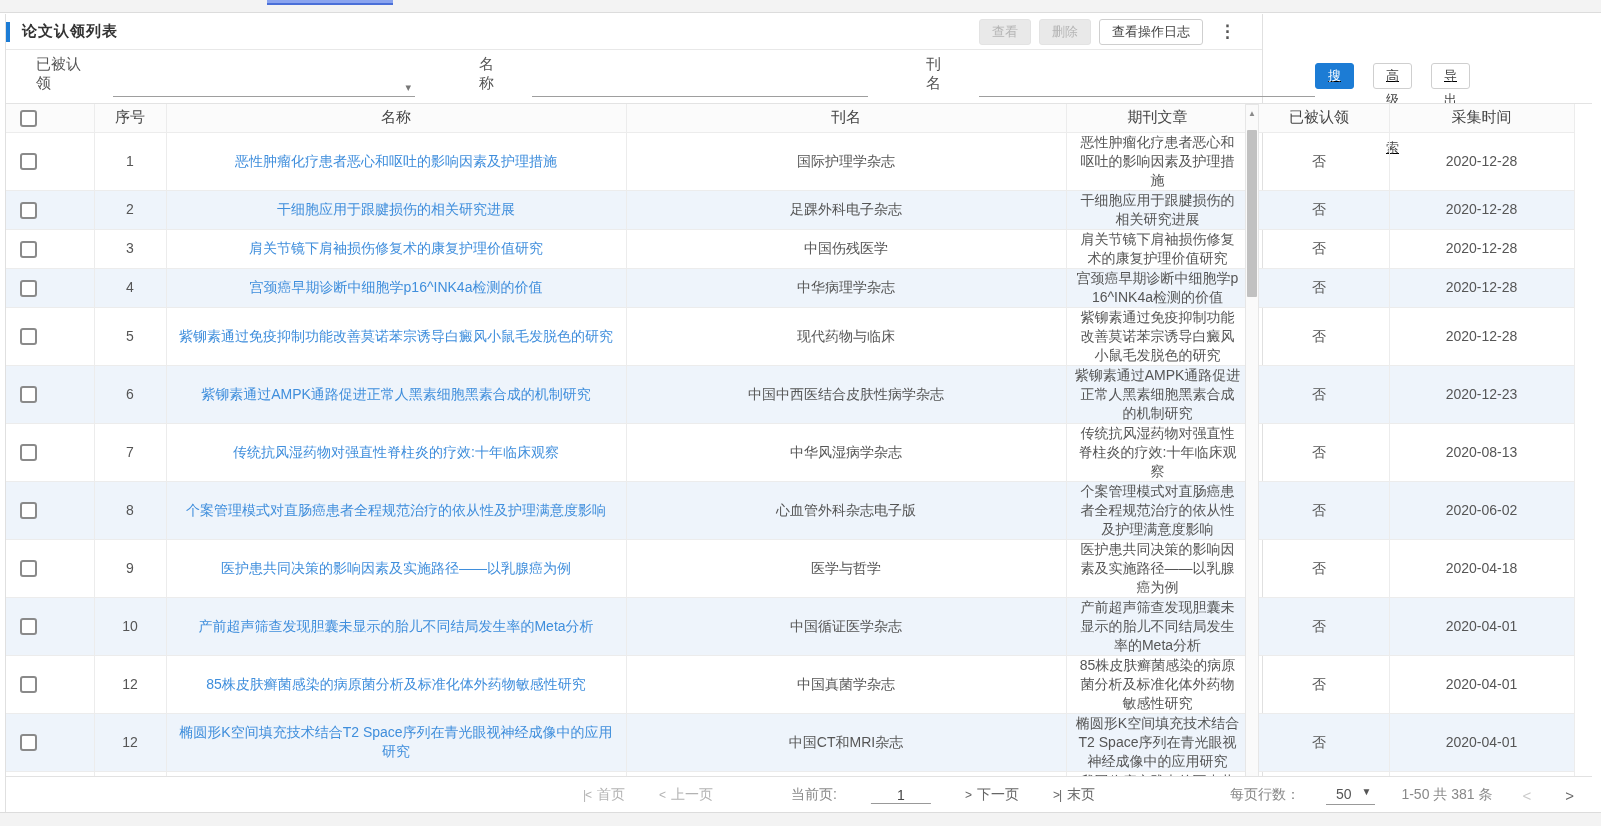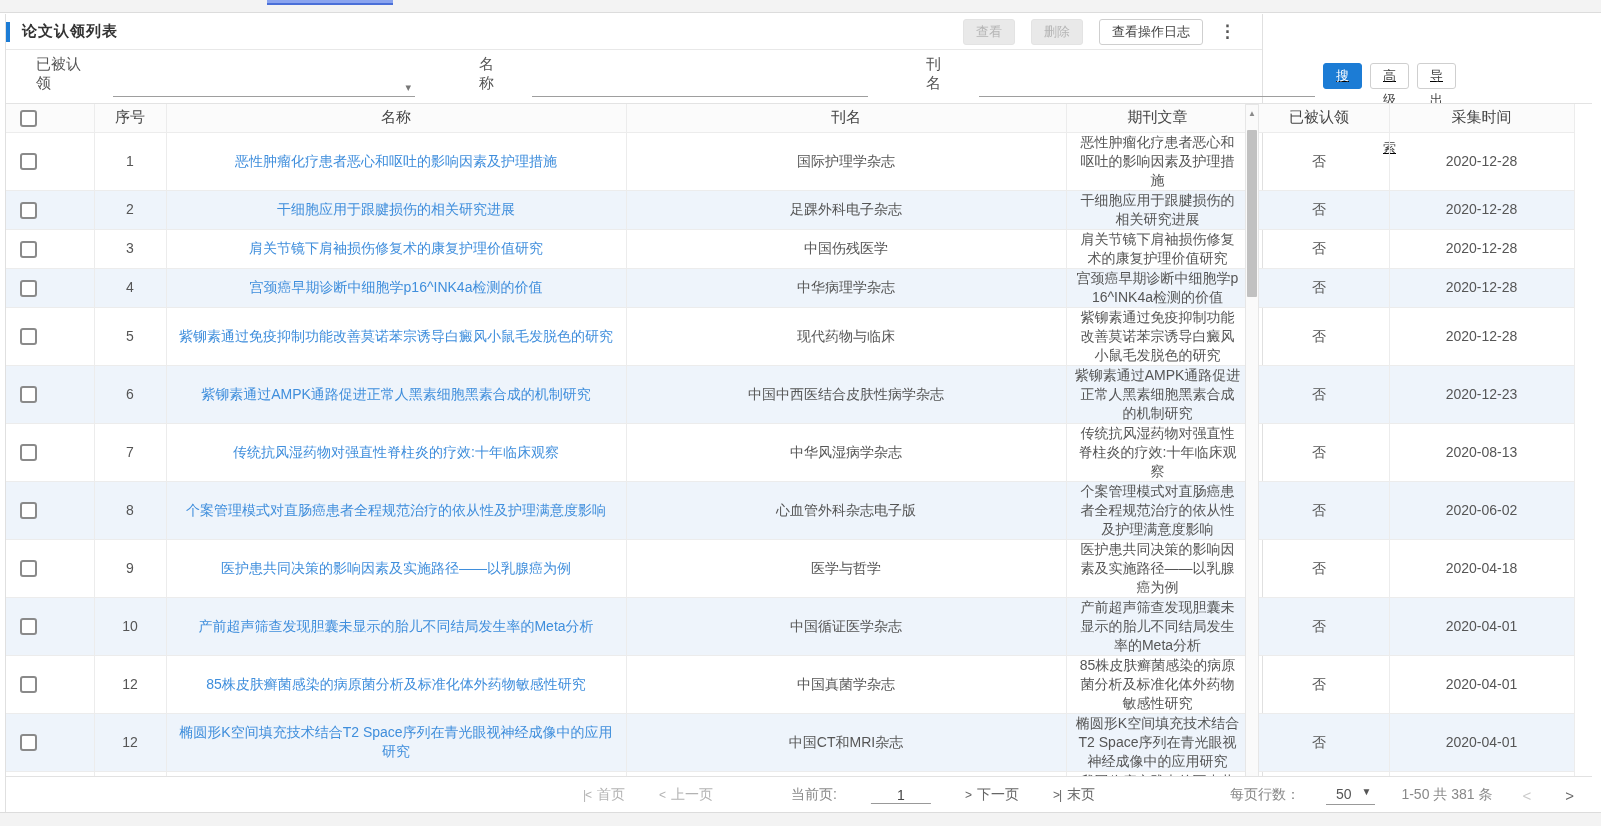--- a/index.html
+++ b/index.html
@@ -19,34 +19,34 @@
 
   
   .panel-header { position:relative; height:36px; border-bottom:1px solid #e8e8e8;
     display:flex; align-items:center; padding:0 18px 0 0; }
   .accent { width:4px; height:20px; background:#1c7cd5; margin-right:12px; }
   .title { font-size:15px; color:#333; font-weight:bold; letter-spacing:1px; }
   .header-actions { margin-left:auto; display:flex; align-items:center; gap:8px; }
 
   .btn { height:26px; padding:0 12px; font-size:13px; border-radius:3px;
     border:1px solid #cfcfcf; background:#fff; color:#444; cursor:pointer;
-    font-family:inherit; line-height:24px;margin-left:8px; }
+    font-family:inherit; line-height:24px; }
   .btn.disabled { background:#e9e9e9; border-color:#e3e3e3; color:#b5b5b5; }
   .btn.primary { background:#1c7cd5; border-color:#1c7cd5; color:#fff; }
   .kebab { font-size:17px; color:#555; padding:0 8px; cursor:pointer; font-weight:bold; }
 
   
   .filterbar { position:relative; height:52px; display:flex; align-items:center;
     padding:0 25px 0 30px; }
   .field { display:flex; align-items:flex-end; }
   .field label { font-size:15px; color:#555; margin-right:24px; padding-bottom:4px; }
   .underline-input { border-bottom:1px solid #9e9e9e; height:26px; position:relative; }
   .w340 { width:340px; } .w350 { width:350px; }
   .caret { position:absolute; right:4px; bottom:2px; font-size:11px; color:#777; }
-  .filter-actions { margin-left:auto; display:flex; gap:0;text-decoration:underline; }
+  .filter-actions { margin-left:auto; display:flex; gap:19px;text-decoration:underline; }
 
   
   .table-wrap { position:absolute; left:0; top:89px; width:1586px; height:673px;
     overflow:hidden; border-top:1px solid #e3e3e3; }
   table { border-collapse:collapse; table-layout:fixed; width:1568px; }
   th, td { border-right:1px solid #ececec; border-bottom:1px solid #ececec;
     text-align:center; vertical-align:middle; padding:0 8px; }
   th { height:28px; font-size:15px; color:#444; font-weight:normal; background:#fbfbfb; }
   td { font-size:14px; color:#555; line-height:19px; }
   tbody tr:nth-child(even) { background:#eef4fb; }

